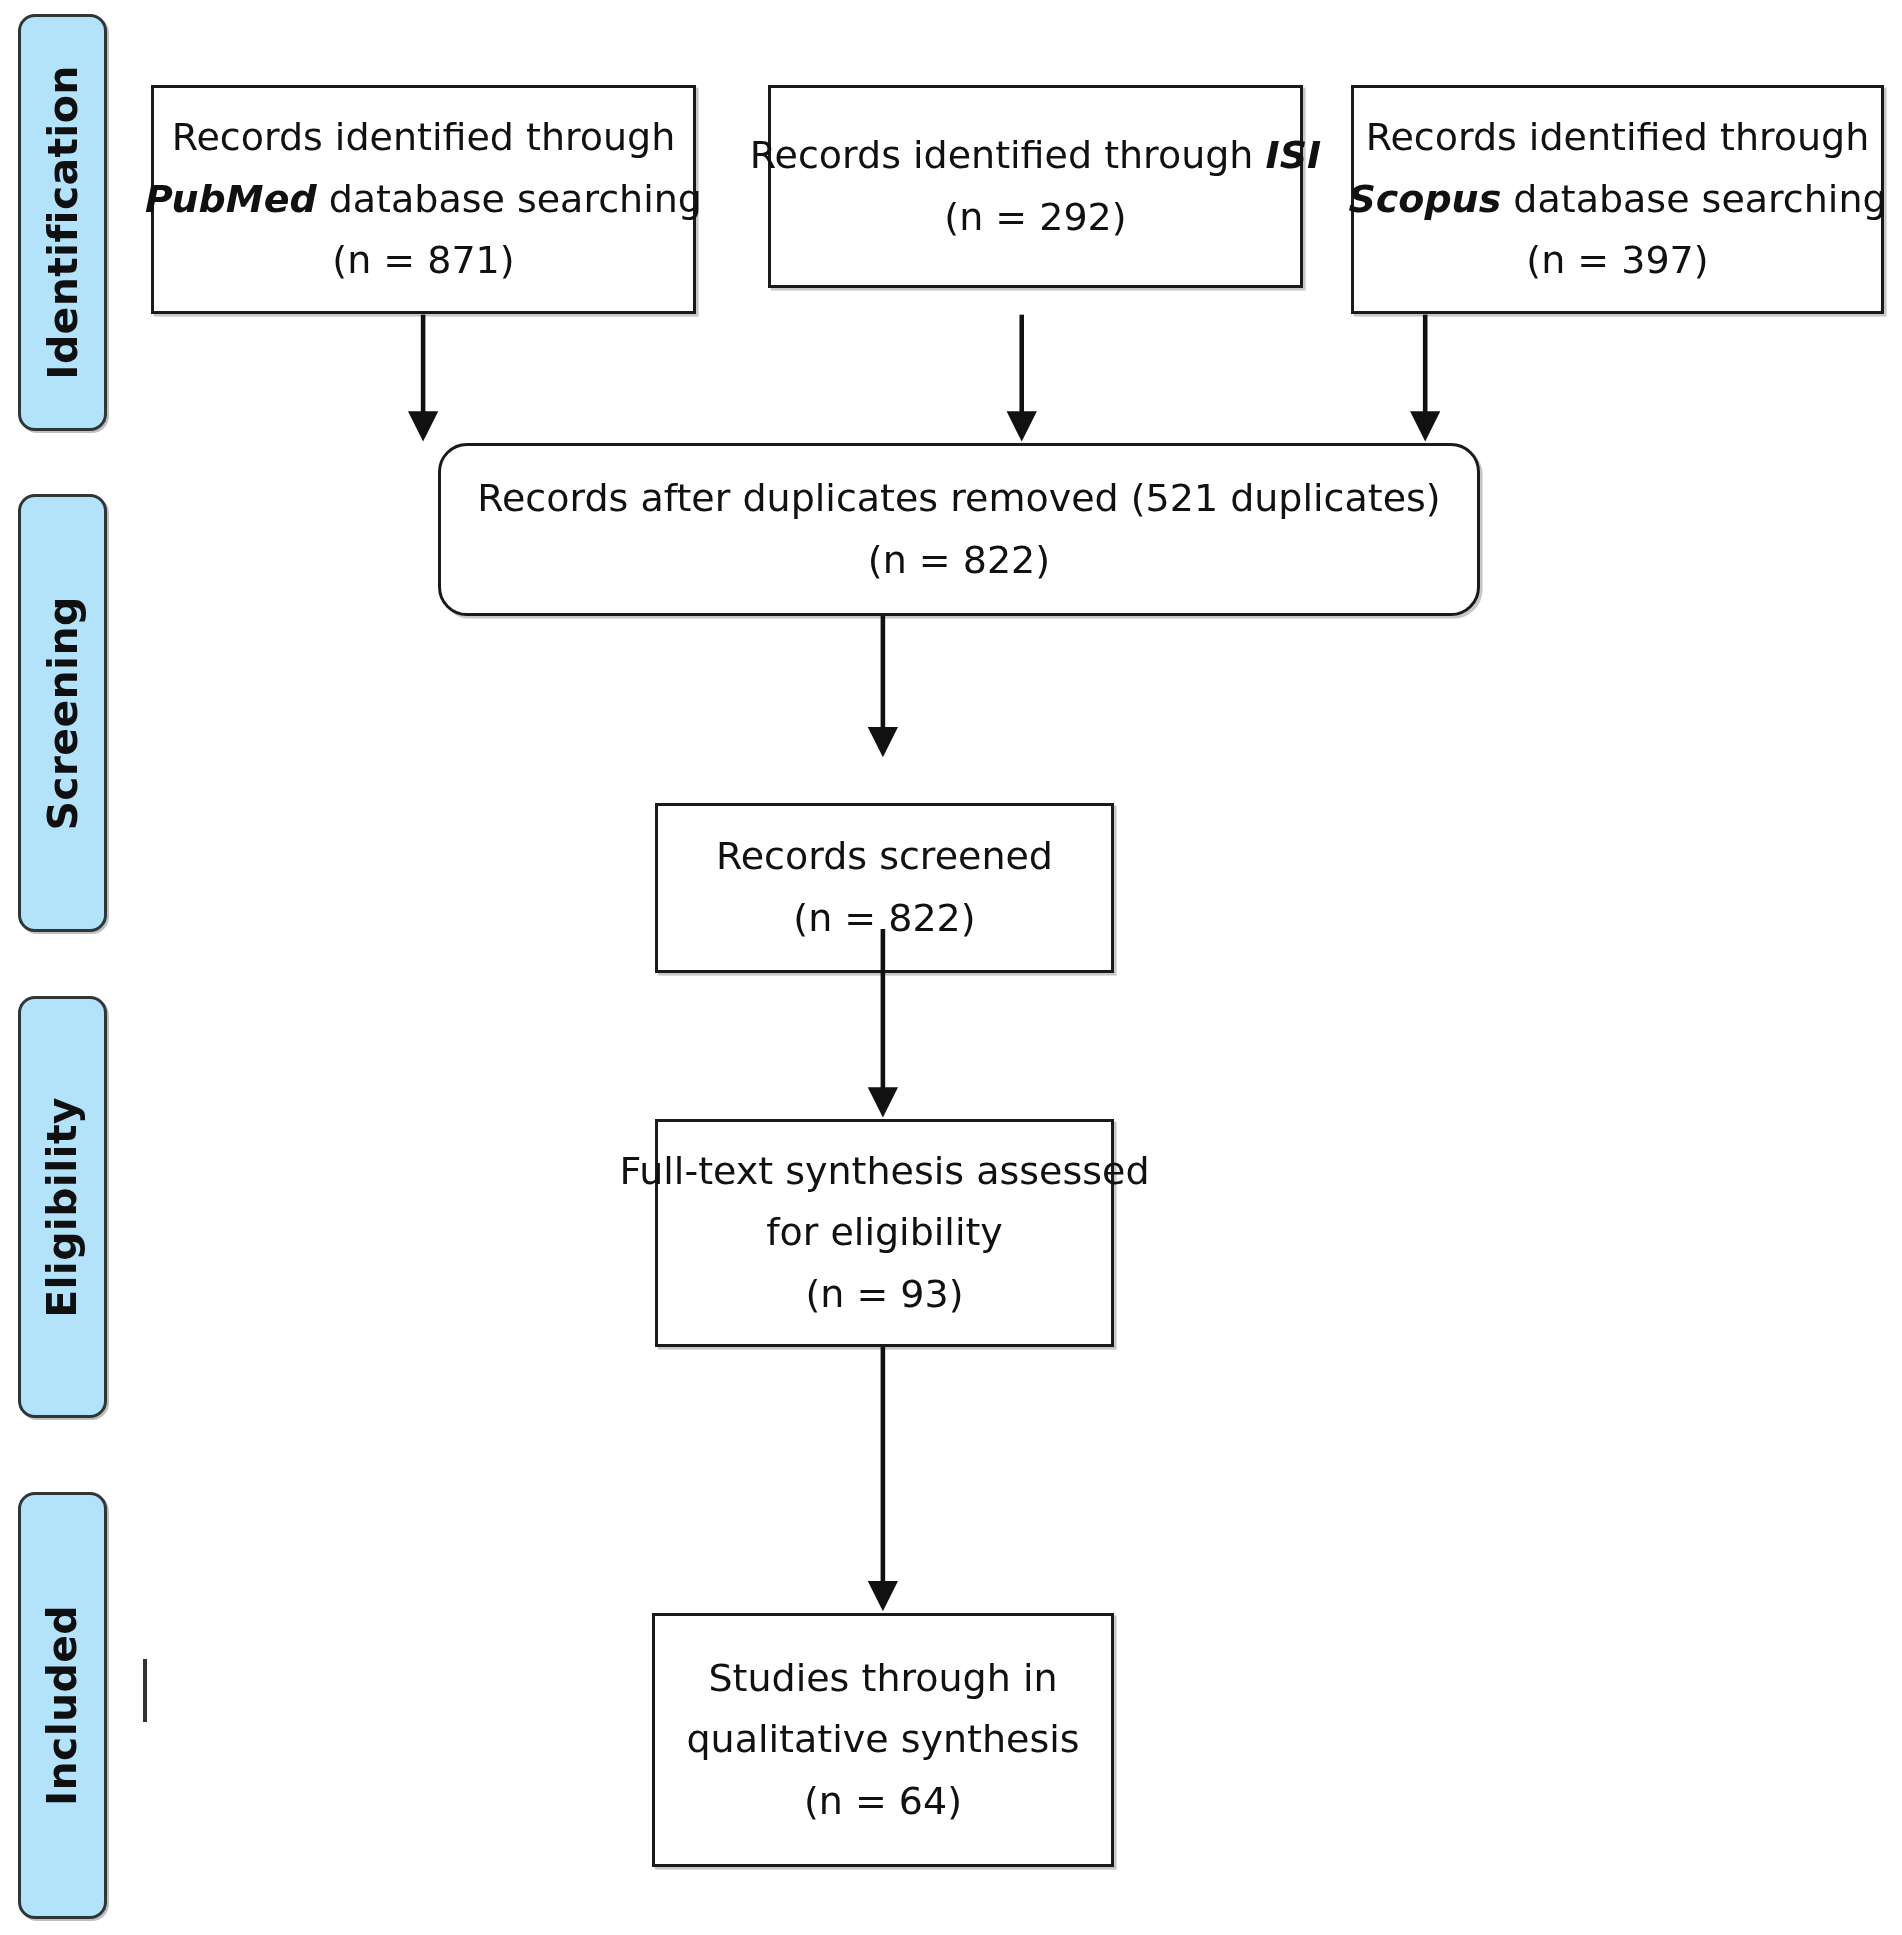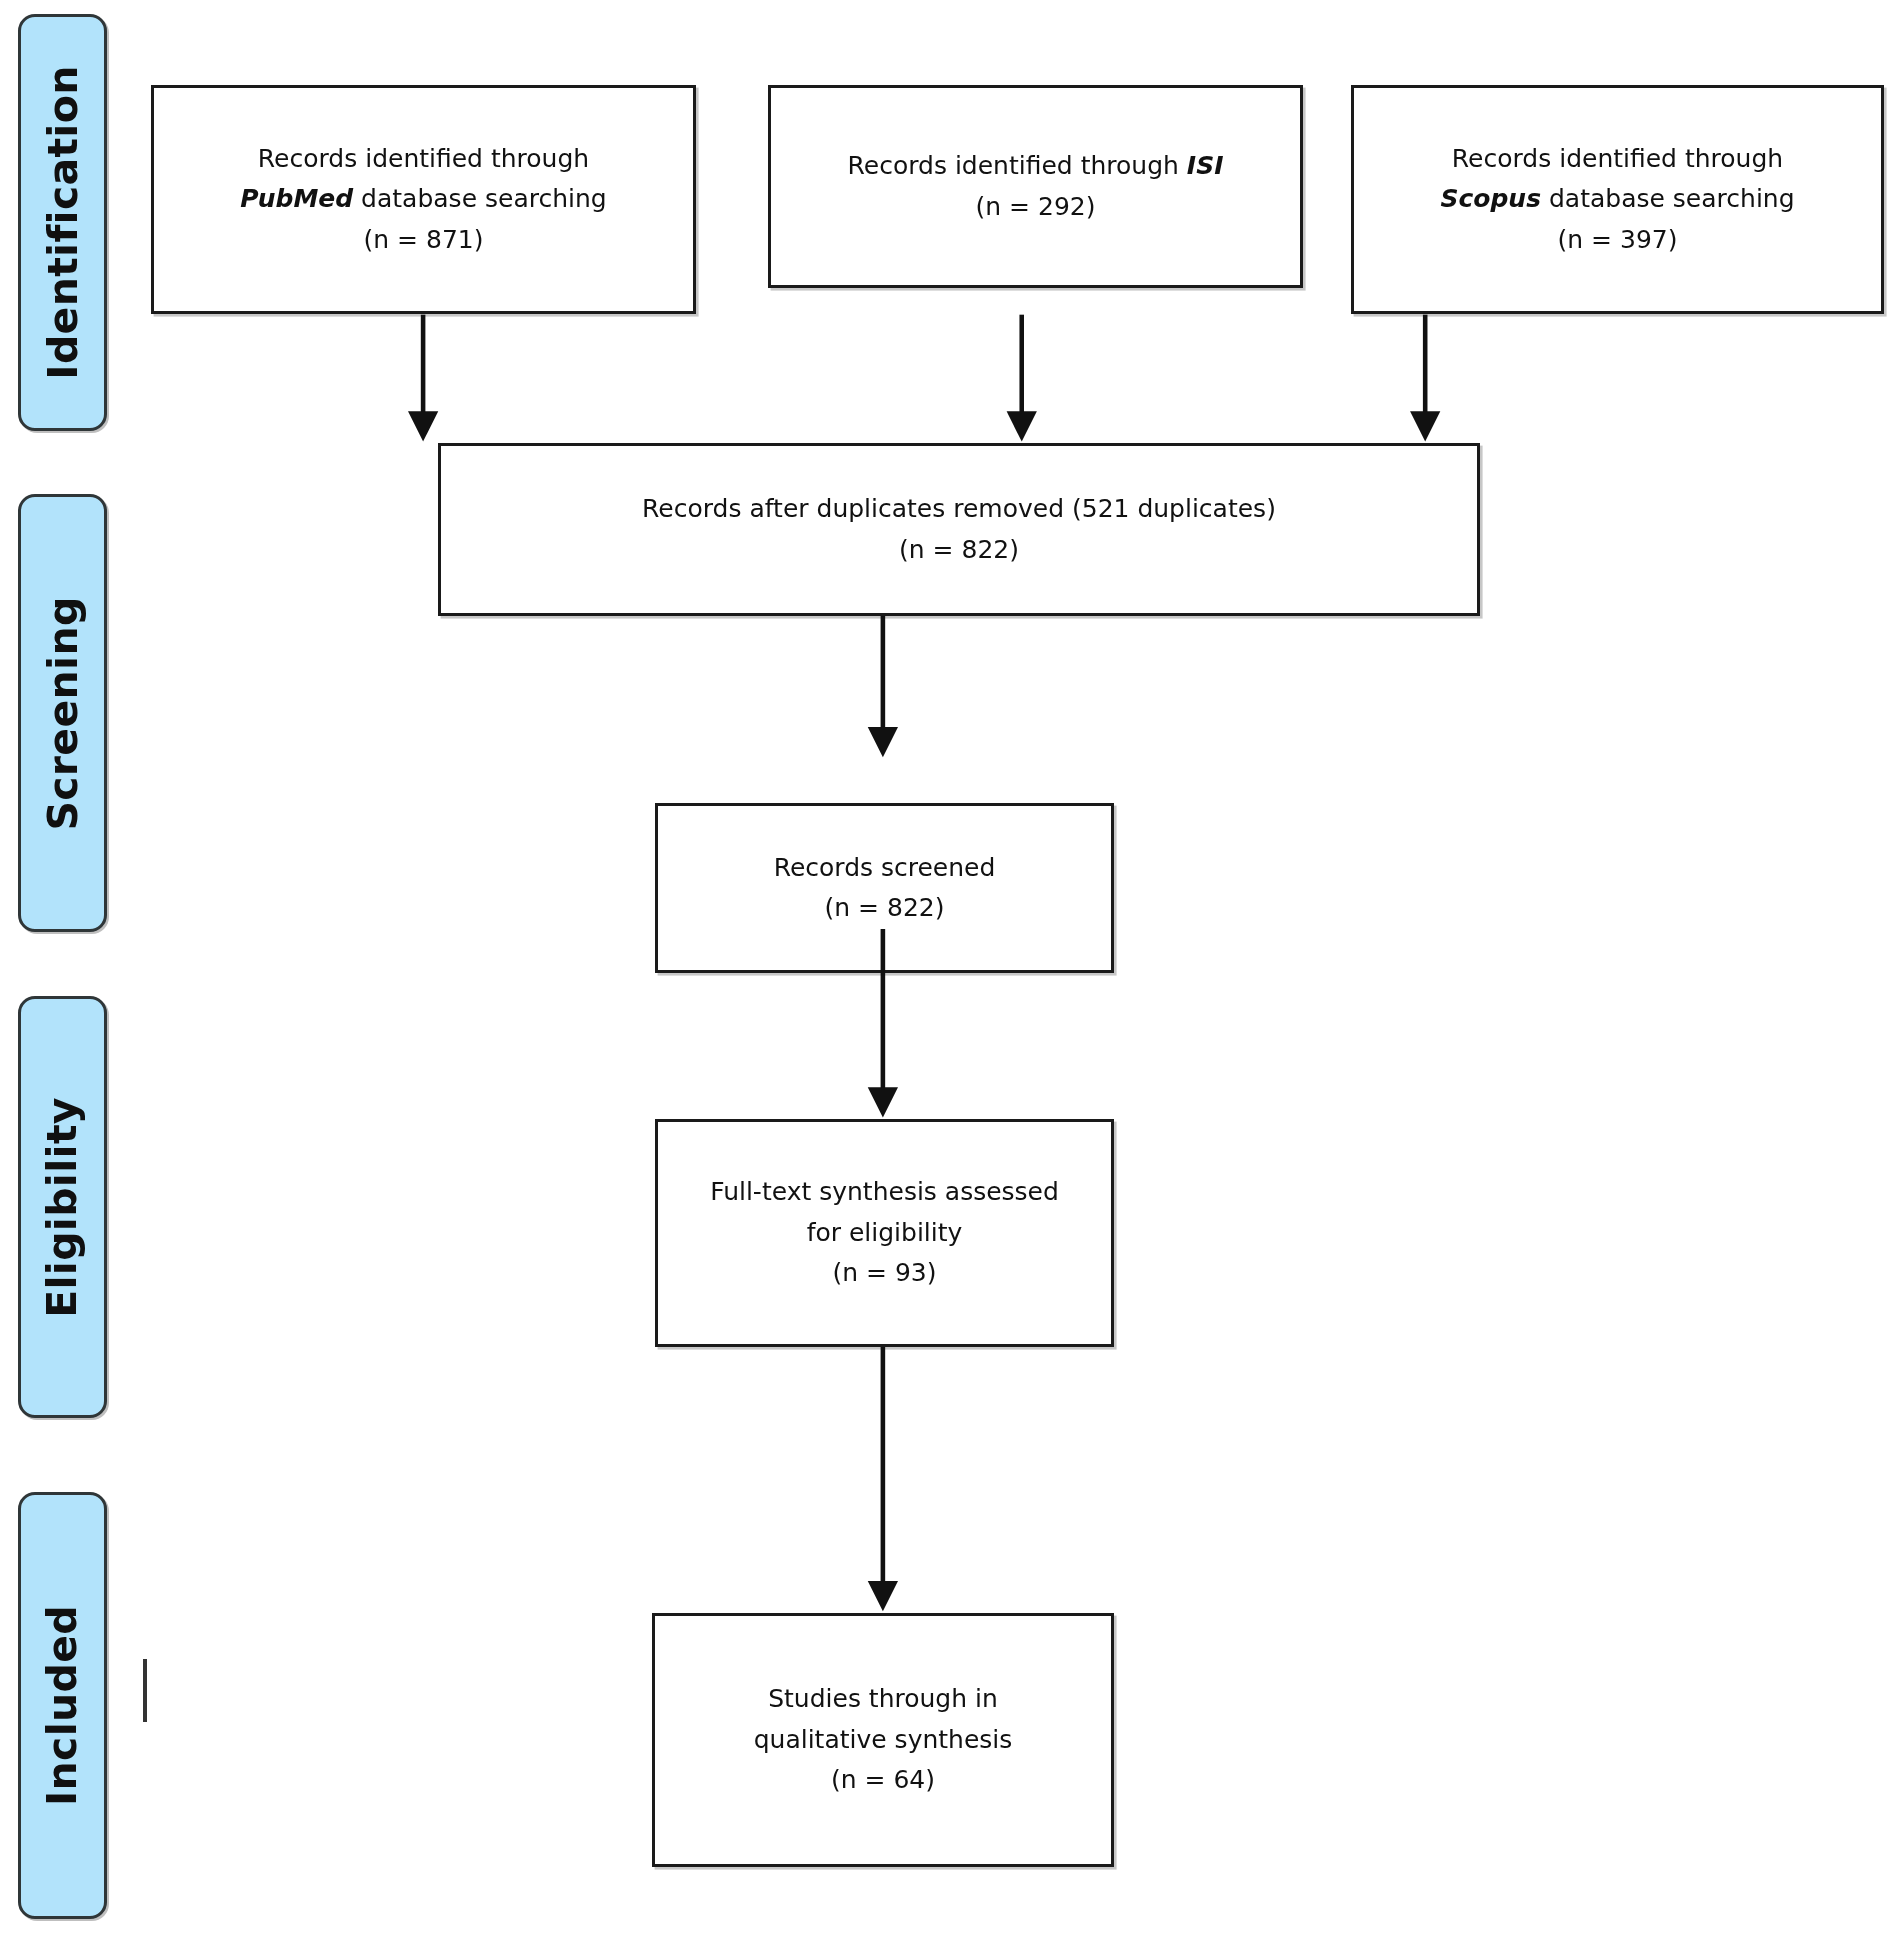--- a/index.html
+++ b/index.html
@@ -51,21 +51,21 @@
     border: 3.9px solid #1a1a1a;
     box-sizing: border-box;
     box-shadow: 2.6px 2.6px 0 rgba(0,0,0,0.22);
     display: flex;
     flex-direction: column;
     align-items: center;
     justify-content: center;
     padding: 6.6px 11.8px;
   }
   .flow-box .line {
-    font-size: 25px;
+    font-size: 38px;
     color: #111111;
     text-align: center;
     line-height: 1.62;
     white-space: nowrap;
   }
   .flow-box .line em {
     font-style: italic;
     font-weight: 700;
   }
 
@@ -115,21 +115,21 @@
     <div class="line"><span>Records identified through </span><em>ISI</em></div>
     <div class="line">(n = 292)</div>
   </div>
 
   <div class="flow-box" style="left:1351px; top:85px; width:533px; height:229px;">
     <div class="line">Records identified through</div>
     <div class="line"><em>Scopus</em><span> database searching</span></div>
     <div class="line">(n = 397)</div>
   </div>
 
-  <div class="flow-box" style="left:438px; top:443px; width:1042px; height:173px;">
+  <div class="flow-box" style="left:438px; top:443px; width:1042px; height:173px;border-radius:29px;">
     <div class="line">Records after duplicates removed (521 duplicates)</div>
     <div class="line">(n = 822)</div>
   </div>
 
   <div class="flow-box" style="left:655px; top:759px; width:459px; height:170px;margin-top:44px;">
     <div class="line">Records screened</div>
     <div class="line">(n = 822)</div>
   </div>
 
   <div class="flow-box" style="left:655px; top:1119px; width:459px; height:228px;">

